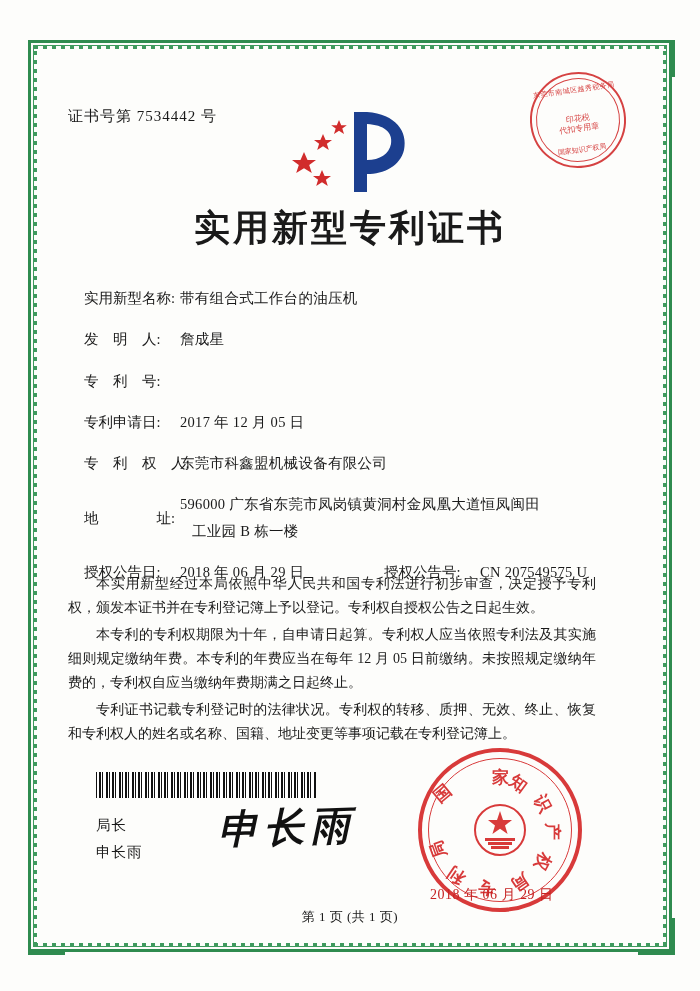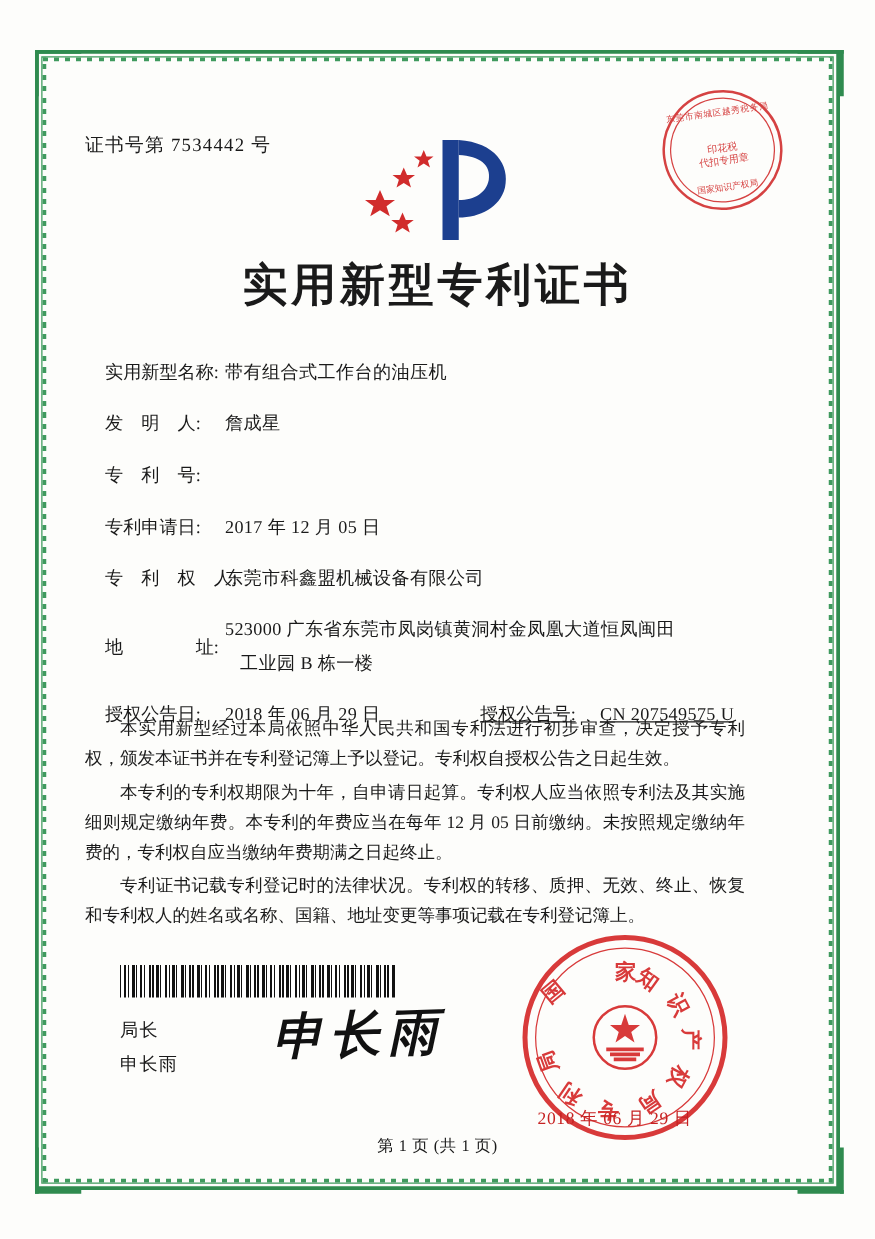--- a/index.html
+++ b/index.html
@@ -175,21 +175,21 @@
     margin-top: 6px;
     margin-left: 12px;
   }
   .dual-row {
     display: flex;
     align-items: flex-start;
     margin-bottom: 14px;
     line-height: 1.4;
   }
   .dual-left { flex: 0 0 300px; display: flex; }
-  .dual-right { flex: 1; display: flex; text-decoration: underline; }
+  .dual-right { flex: 1; display: flex; }
   .dual-right .field-label { width: 96px; flex: 0 0 96px; }
 
   
   .paragraphs {
     position: absolute;
     left: 68px;
     top: 572px;
     width: 528px;
     font-size: 14px;
     line-height: 1.72;
@@ -352,21 +352,21 @@
     </div>
 
     <div class="field-row">
       <div class="field-label">专　利　权　人:</div>
       <div class="field-value">东莞市科鑫盟机械设备有限公司</div>
     </div>
 
     <div class="field-row">
       <div class="field-label">地　　　　址:</div>
       <div class="field-value">
-        <span>523000  广东省东莞市凤岗镇黄洞村金凤凰大道恒凤闽田</span>
+        <span>596000  广东省东莞市凤岗镇黄洞村金凤凰大道恒凤闽田</span>
         <span class="second-line">工业园 B 栋一楼</span>
       </div>
     </div>
 
     <div class="dual-row">
       <div class="dual-left">
         <div class="field-label">授权公告日:</div>
         <div class="field-value">2018 年 06 月 29 日</div>
       </div>
       <div class="dual-right">

